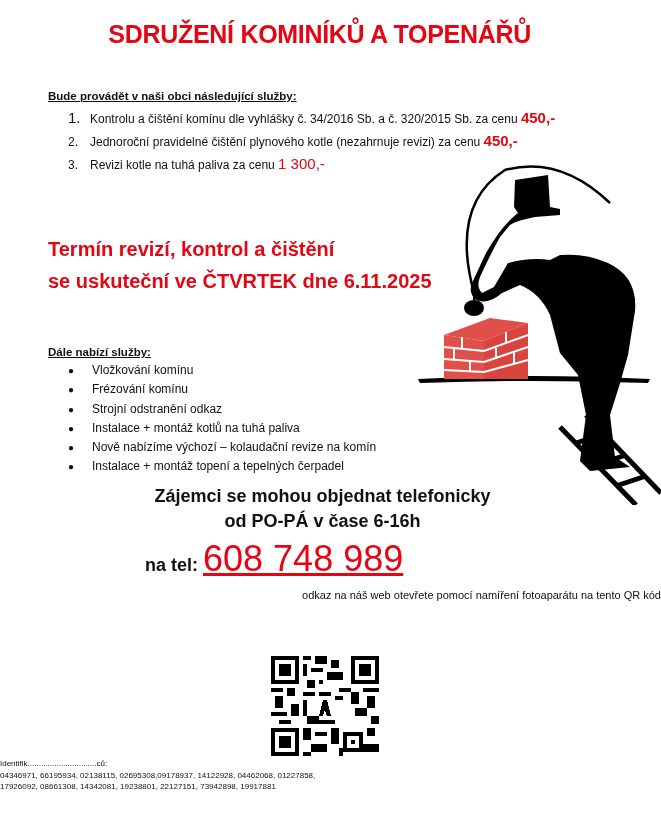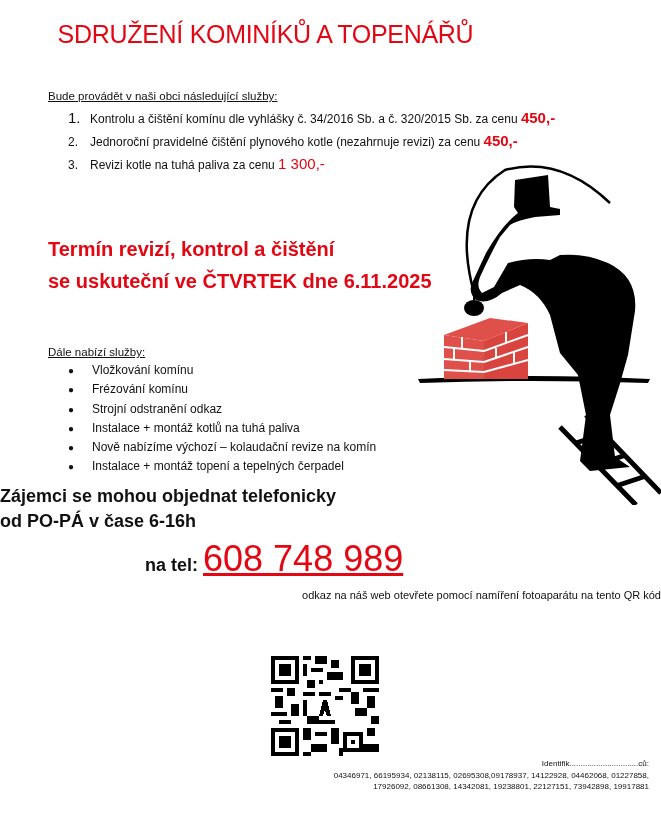--- a/index.html
+++ b/index.html
@@ -1,36 +1,36 @@
 <!DOCTYPE html>
 <html><head>
 <meta charset="utf-8">
 <style>
   html,body{margin:0;padding:0;background:#fff;}
   body{width:661px;height:836px;position:relative;overflow:hidden;font-family:"Liberation Sans","DejaVu Sans",sans-serif;color:#111;}
   .abs{position:absolute;}
-  .title{left:0;width:551px;top:20px;text-align:center;color:#e30613;font-weight:normal;font-size:25px;letter-spacing:-0.3px;padding-right:20px;box-sizing:border-box;}
-  .sec-head{font-weight:normal;font-size:11.5px;text-decoration:underline;}
+  .title{left:0;width:551px;top:20px;text-align:right;color:#e30613;font-weight:bold;font-size:25px;letter-spacing:-0.3px;padding-right:20px;box-sizing:border-box;}
+  .sec-head{font-weight:bold;font-size:11.5px;text-decoration:underline;}
   .olist{left:68px;top:107px;font-size:12px;line-height:21px;}
   .olist .row{white-space:nowrap;}
   .olist .num{display:inline-block;width:22px;}
   .num.big{font-size:15px;}
   .price{color:#e30613;font-weight:bold;font-size:15px;}
   .price.plain{font-weight:normal;}
   .termin{left:48px;top:233px;color:#e30613;font-weight:bold;font-size:20px;line-height:32px;}
   .ulist{left:68px;top:361px;font-size:12px;line-height:18.3px;}
   .ulist .row{white-space:nowrap;}
   .bullet{display:inline-block;width:24px;font-size:10px;}
-  .contact{left:0;width:661px;text-align:left;font-weight:bold;font-size:18px;line-height:25px;top:484px;padding-right:16px;box-sizing:border-box;}
+  .contact{left:0;width:661px;text-align:center;font-weight:bold;font-size:18px;line-height:25px;top:484px;padding-right:16px;box-sizing:border-box;}
   .tel{left:145px;top:538px;white-space:nowrap;}
   .tel .lbl{font-weight:bold;font-size:18px;}
   .tel .phone{color:#e30613;font-size:36px;text-decoration:underline;}
   .hint{left:0;width:661px;text-align:right;top:589px;font-size:11px;padding-left:18px;box-sizing:border-box;}
   .qr{left:271px;top:656px;width:108px;height:100px;}
-  .ids{left:0;width:661px;top:758px;text-align:right;font-size:8px;line-height:11.5px;padding-right:12px;box-sizing:border-box;}
+  .ids{left:0;width:661px;top:758px;text-align:left;font-size:8px;line-height:11.5px;padding-right:12px;box-sizing:border-box;}
   .illus{left:410px;top:165px;width:251px;height:340px;}
 </style>
 </head>
 <body>
 
 <div class="abs title">SDRUŽENÍ KOMINÍKŮ A TOPENÁŘŮ</div>
 
 <div class="abs sec-head" style="left:48px;top:90px;">Bude provádět v naši obci následující služby:</div>
 
 <div class="abs olist">

